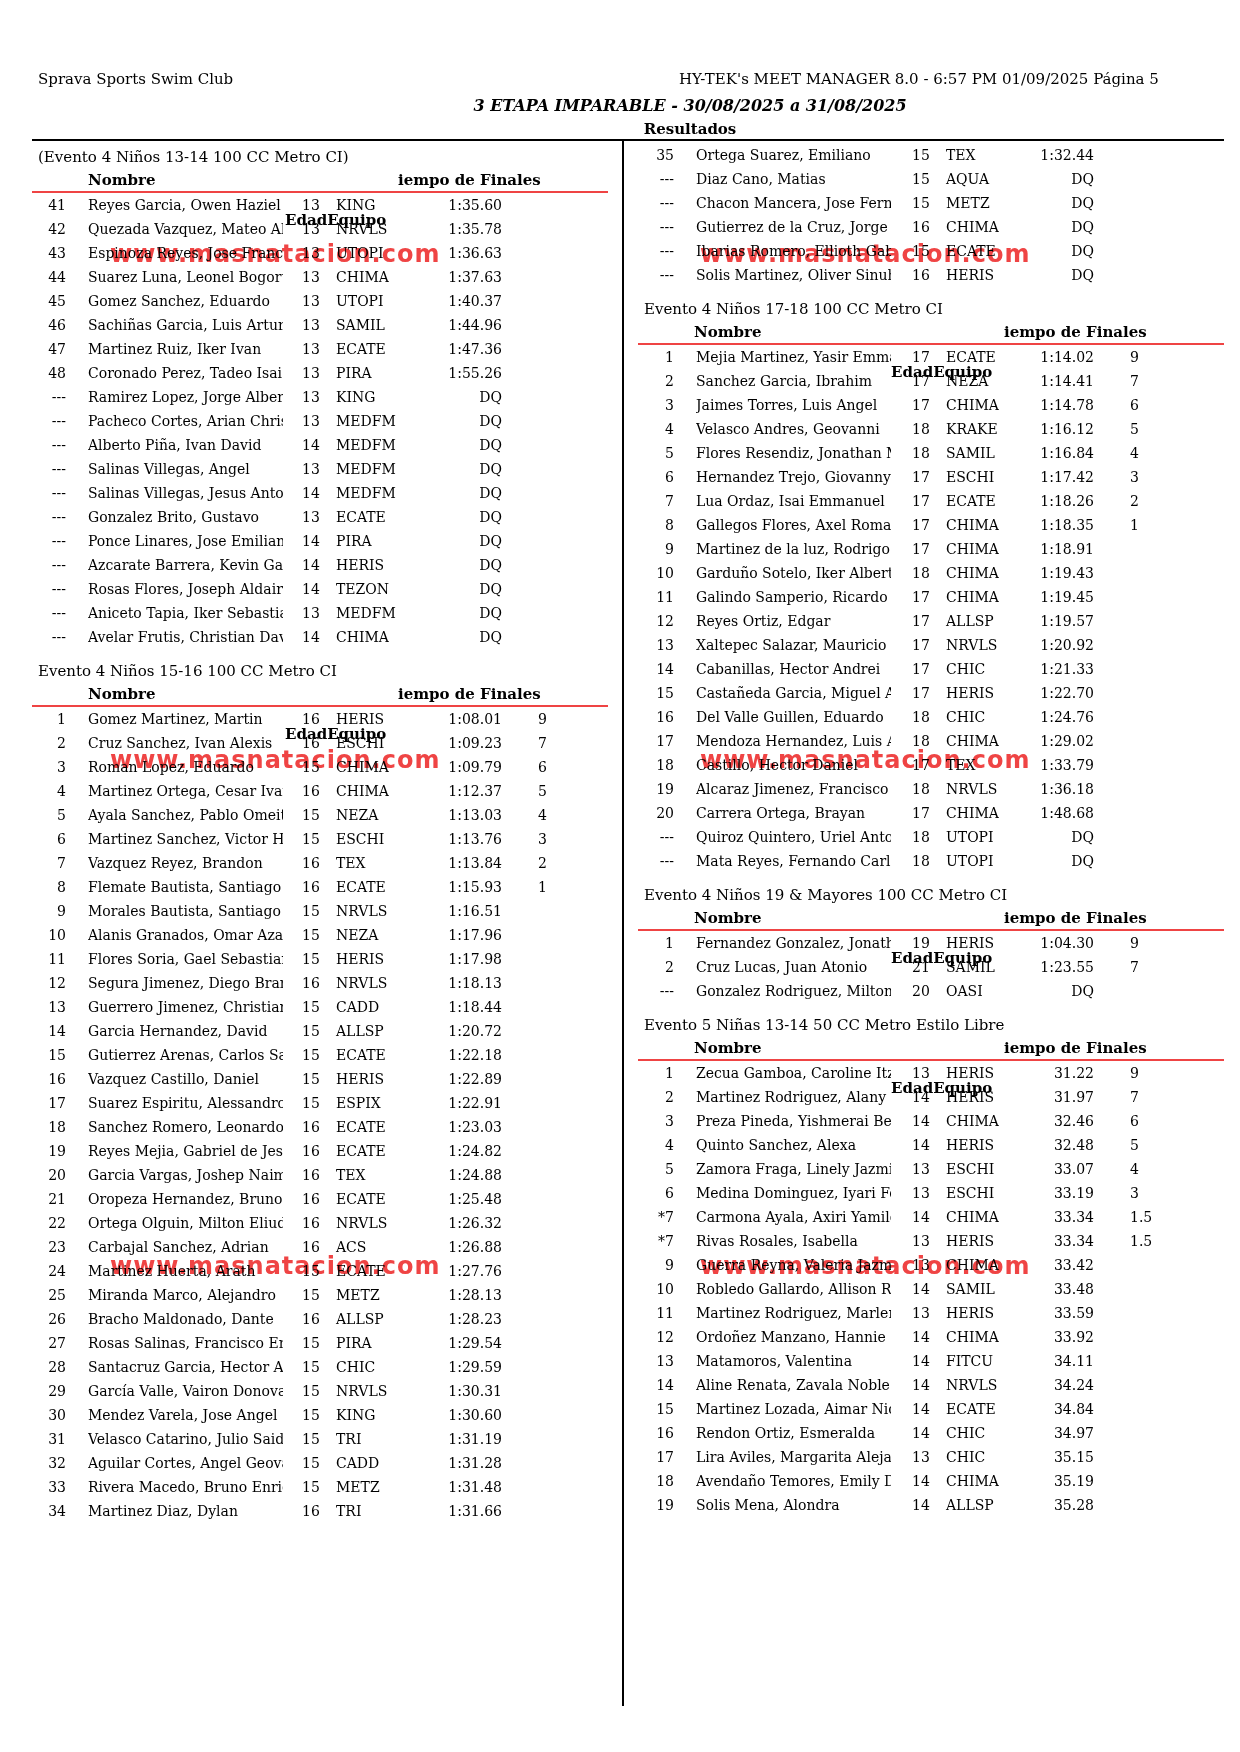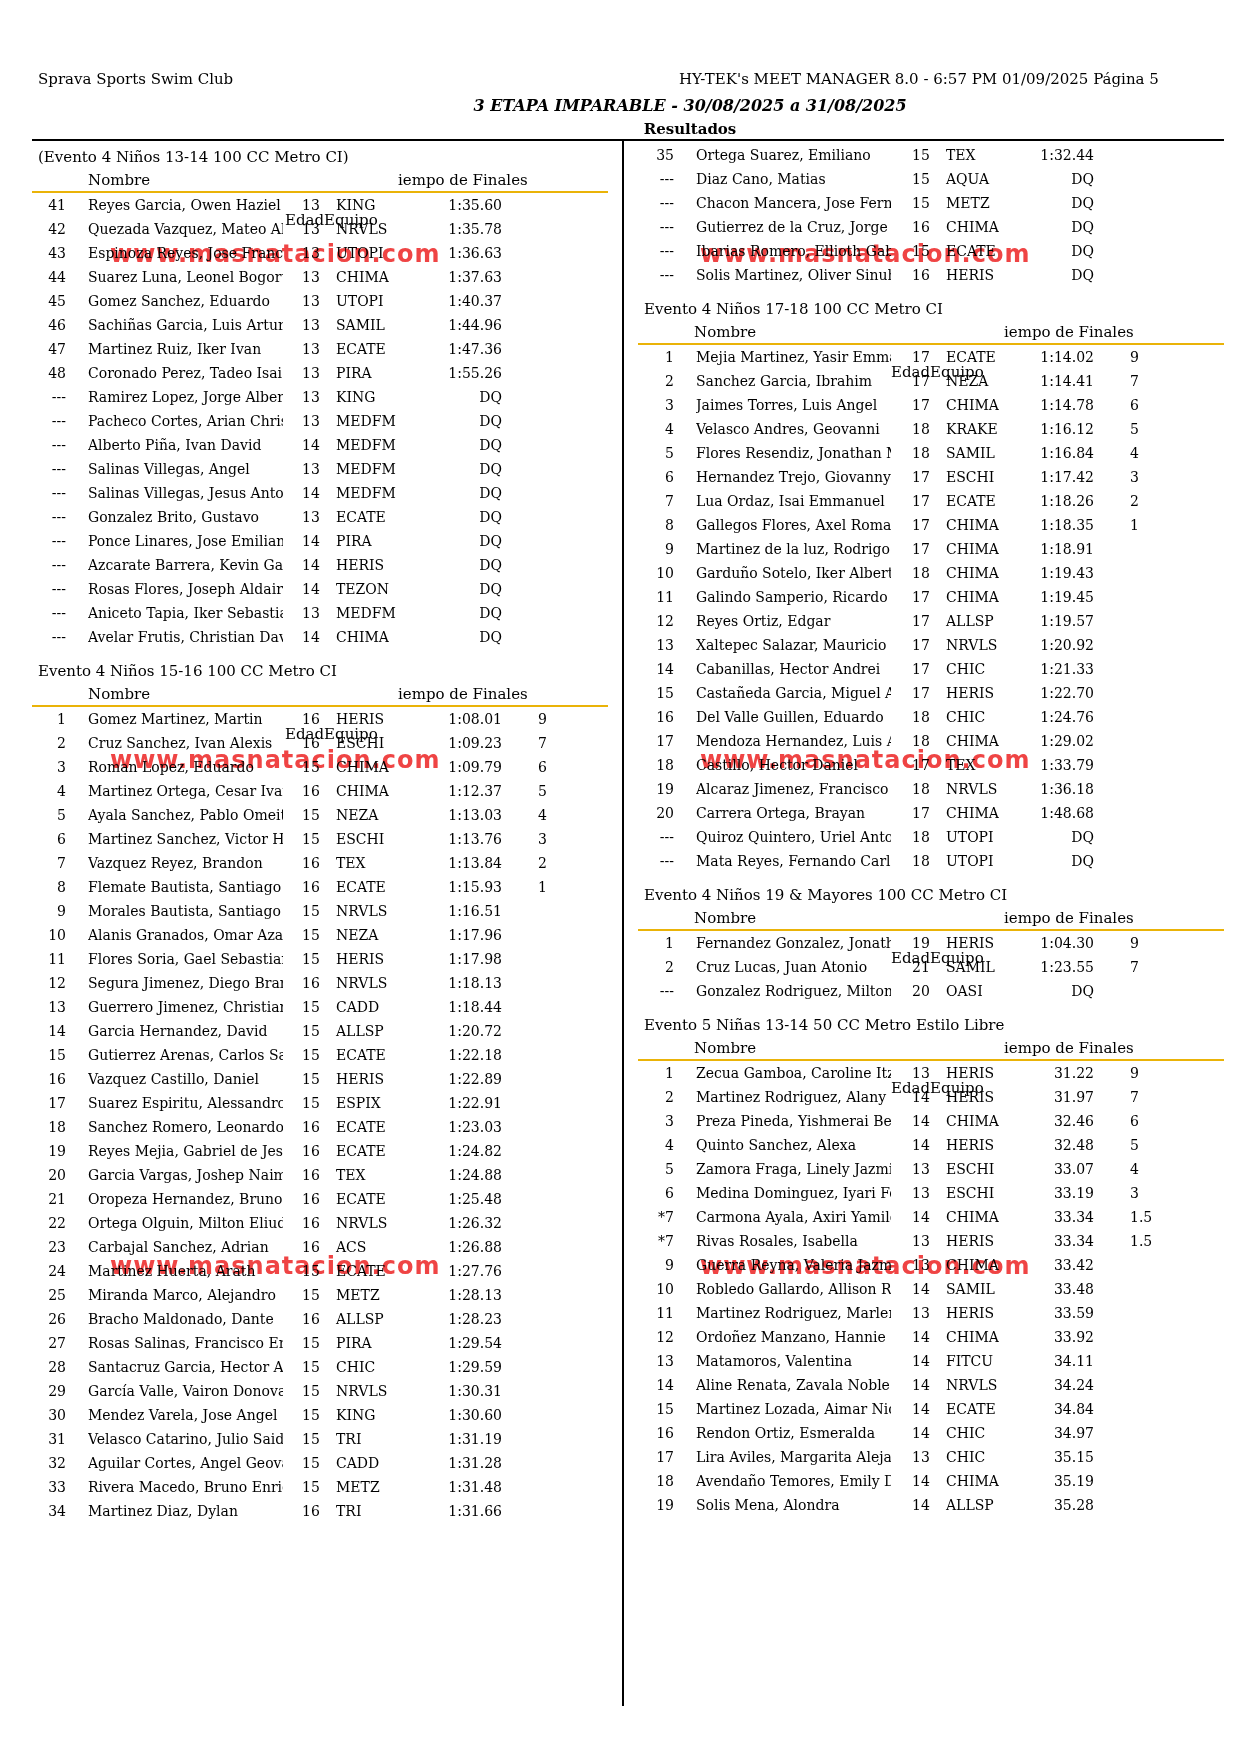--- a/index.html
+++ b/index.html
@@ -10,21 +10,21 @@
   .hdr-title span { position: relative; left: 70px; }
   .hdr-sub { position: absolute; left: 0; width: 1240px; top: 120px; text-align: center; font-size: 15px; font-weight: bold; }
   .hdr-sub span { position: relative; left: 70px; }
   .top-rule { position: absolute; left: 32px; top: 139px; width: 1192px; height: 2px; background: #000; }
   .col-divider { position: absolute; left: 622px; top: 141px; width: 2px; height: 1565px; background: #000; }
   .col { position: absolute; width: 582px; }
   .col.left { left: 32px; top: 145px; }
   .col.right { left: 638px; top: 143px; width: 588px; }
   .ev-title { font-weight: normal; font-size: 15px; height: 24px; line-height: 24px; padding-left: 6px; margin-top: 10px; white-space: nowrap; }
   .ev-title.first { margin-top: 0; }
-  .ev-head { position: relative; height: 22px; font-weight: normal; font-size: 15px; border-bottom: 2px solid #eab308; width: 576px; }
+  .ev-head { position: relative; height: 22px; font-weight: bold; font-size: 15px; border-bottom: 2px solid #ef4444; width: 576px; }
   .col.right .ev-head { width: 586px; }
   .ev-head span { position: absolute; top: 2px; white-space: nowrap; }
   .h-name { left: 56px; }
   .h-edad { left: 253px; margin-top: 40px; }
   .h-time { left: 366px; }
   .row { position: relative; height: 24px; font-size: 14px; line-height: 24px; }
   .row span { position: absolute; top: 0; white-space: nowrap; }
   .c-place { left: 0; width: 34px; text-align: right; }
   .c-name { left: 56px; width: 195px; overflow: hidden; }
   .c-age { left: 270px; }

